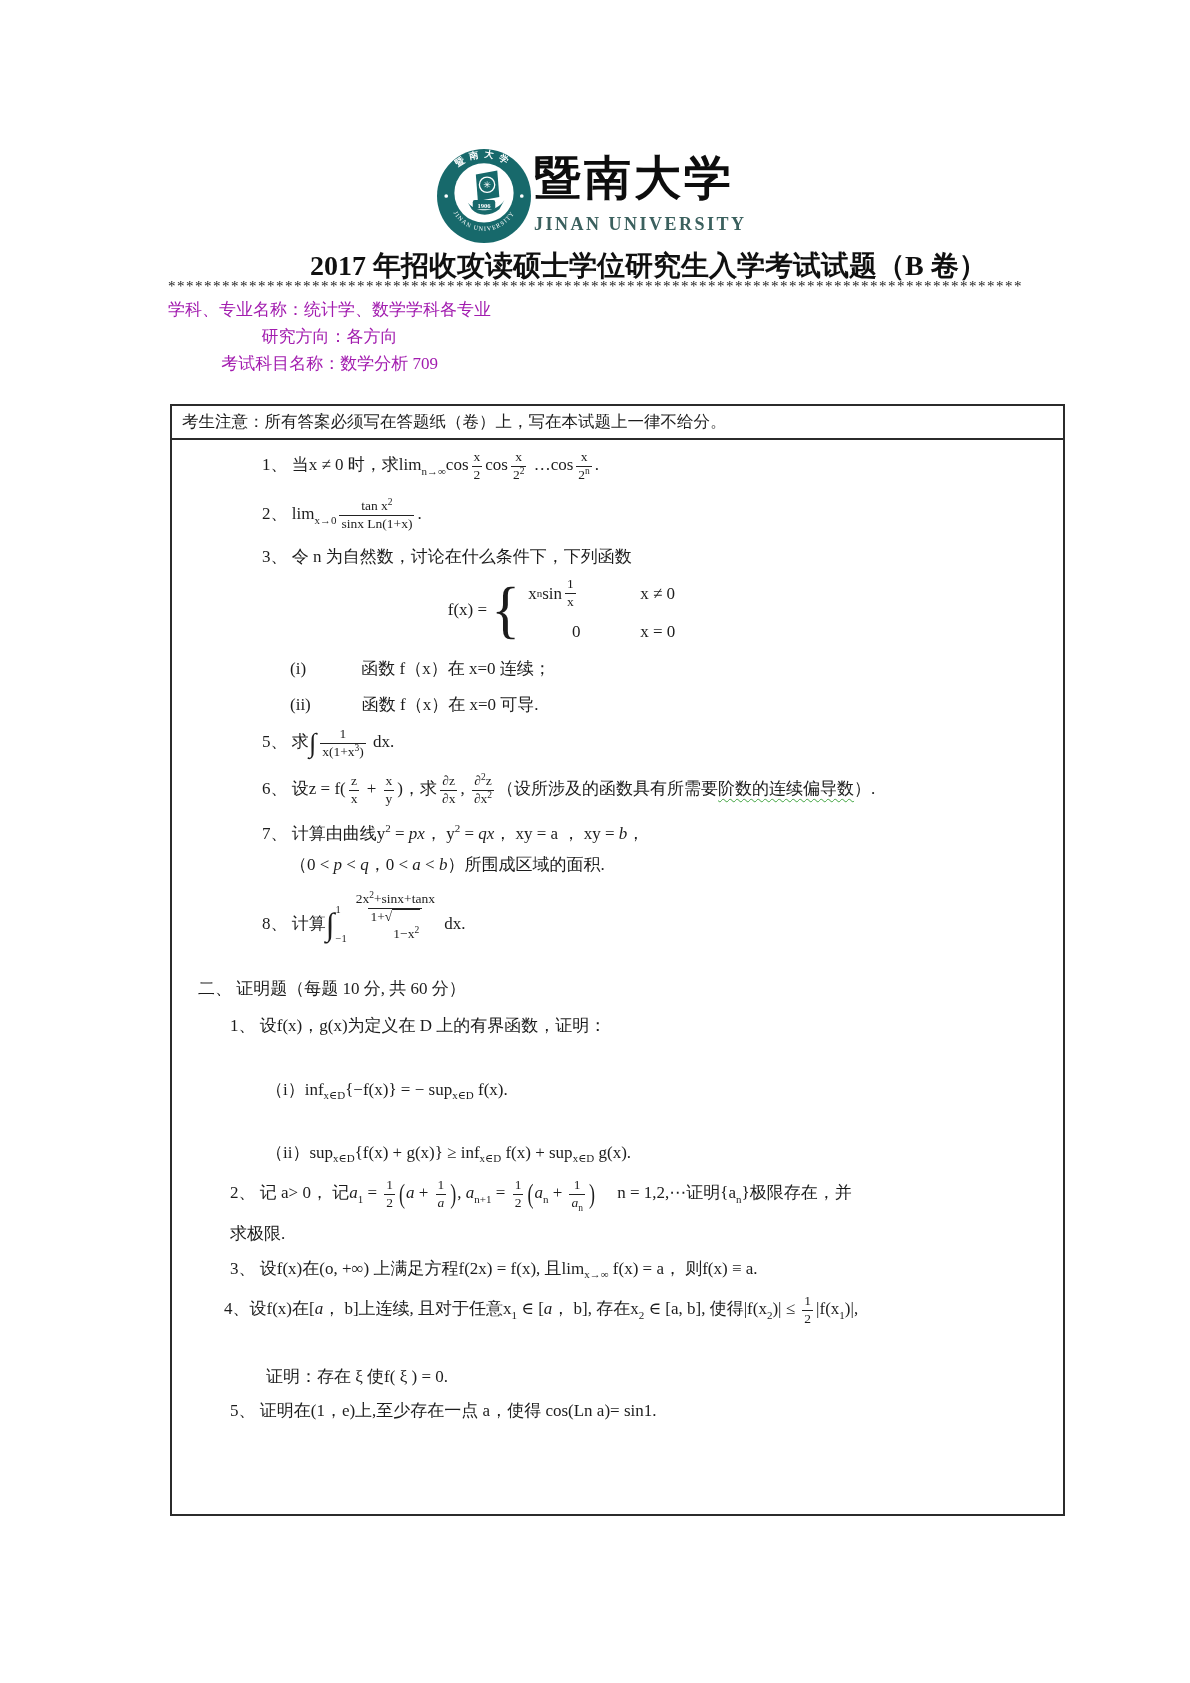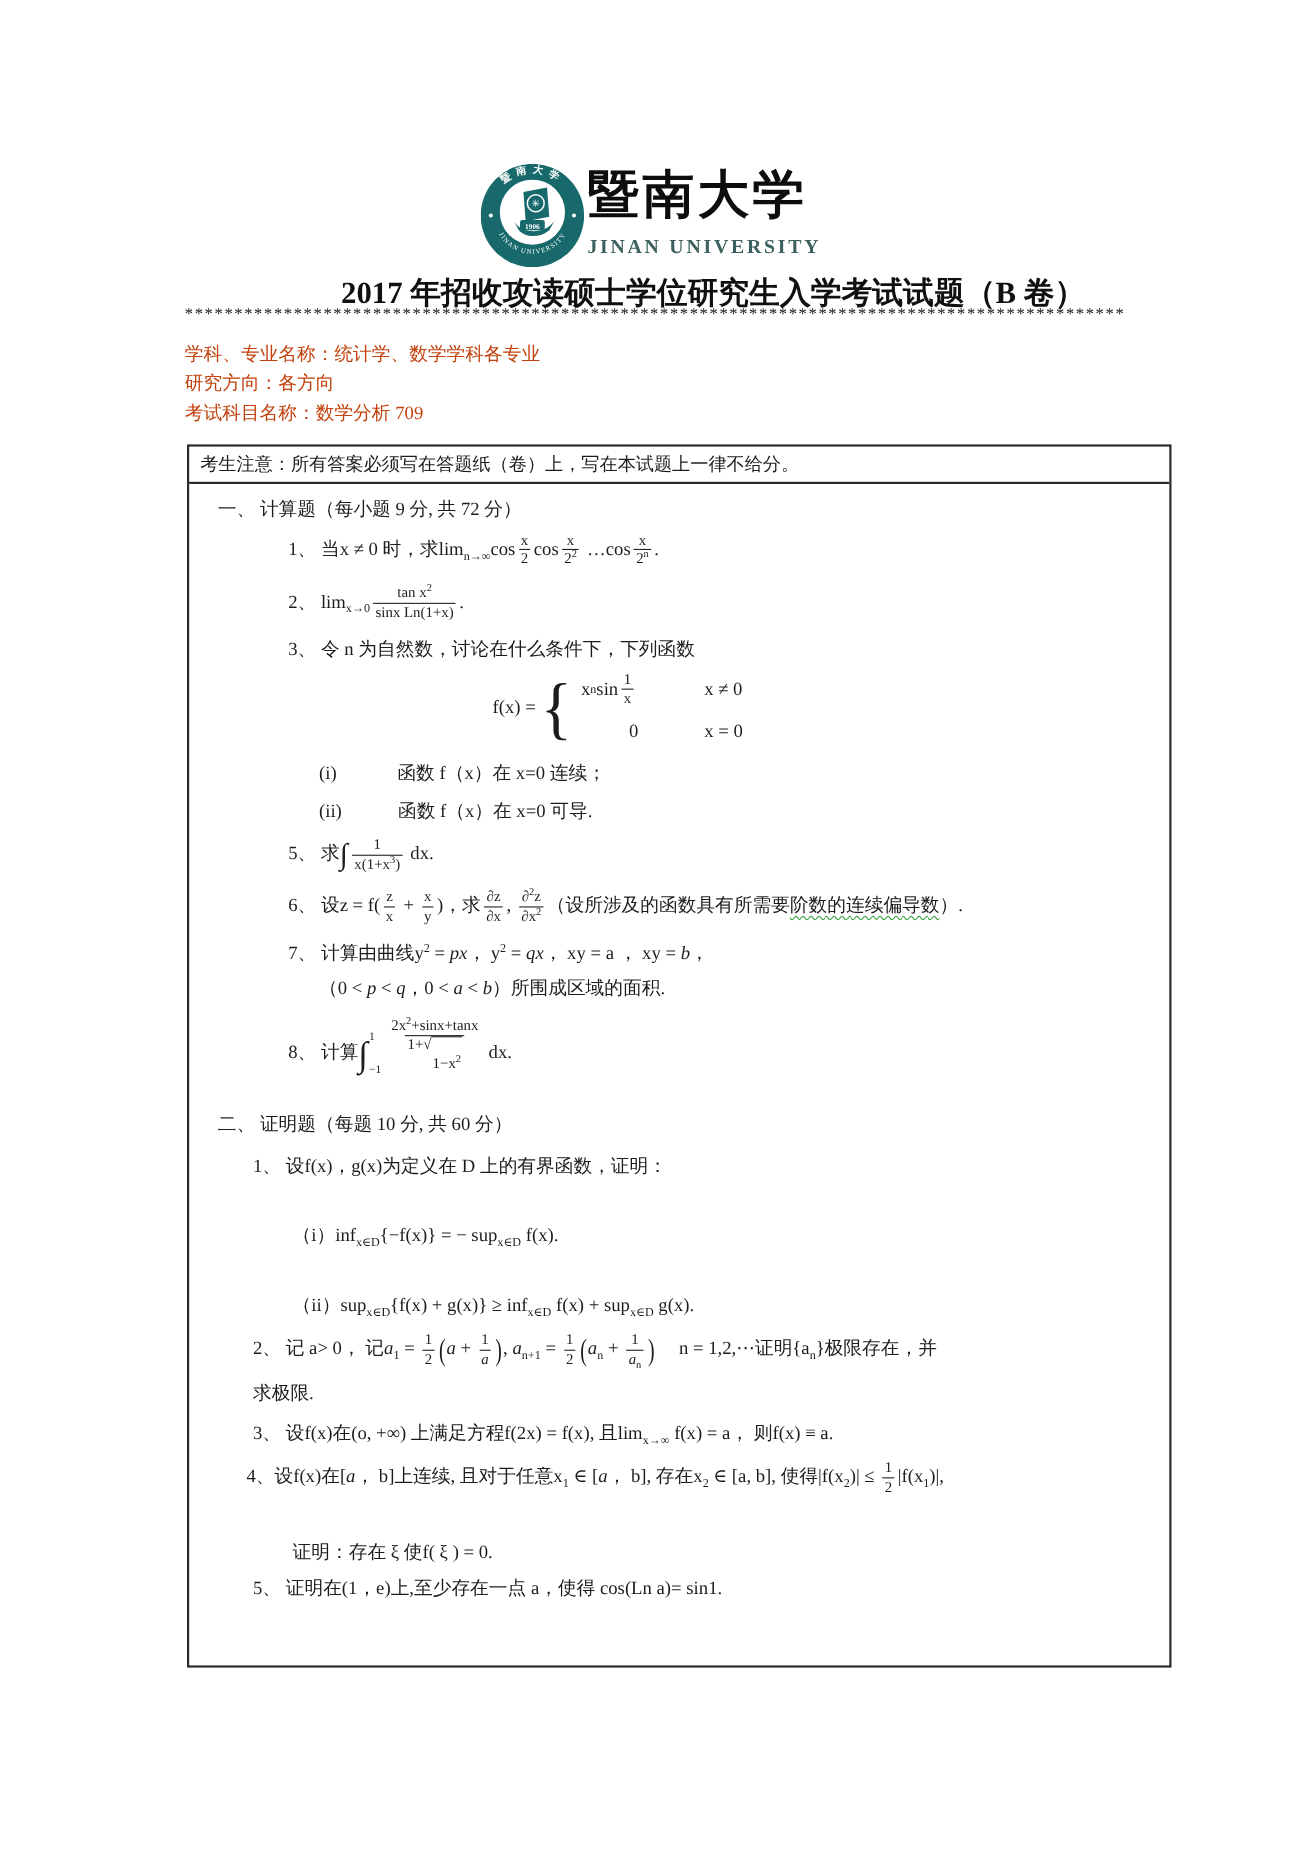--- a/index.html
+++ b/index.html
@@ -10,21 +10,21 @@
   .seal{position:absolute;left:437px;top:149px;width:94px;height:94px;}
   .brand{position:absolute;left:534px;top:146px;width:260px;}
   .brand-cn{font-size:47px;font-weight:900;letter-spacing:3px;color:#0d0d0d;line-height:1.4;
             font-family:"Liberation Serif",serif;}
   .brand-en{font-size:18px;font-weight:700;letter-spacing:2.5px;color:#3b605e;margin-top:2px;
             font-family:"Liberation Serif",serif;}
   .title{position:absolute;left:310px;top:247px;font-size:28px;font-weight:700;color:#101010;
          white-space:nowrap;}
   .stars{position:absolute;left:168px;top:278px;width:868px;overflow:hidden;white-space:nowrap;
          font-size:15px;letter-spacing:1.5px;color:#1a1a1a;}
-  .meta{position:absolute;left:168px;top:308px;font-size:17px;line-height:27px;color:#c2410c;}
+  .meta{position:absolute;left:168px;top:296px;font-size:17px;line-height:27px;color:#a21caf;text-align:center;}
 
   
   .exam-box{position:absolute;left:170px;top:404px;width:891px;border:2px solid #2b2b2b;}
   .notice{height:32px;border-bottom:2px solid #2b2b2b;display:flex;align-items:center;
           padding-left:10px;font-size:16.5px;}
   .questions{height:1074px;padding:9px 18px 0 26px;box-sizing:border-box;overflow:hidden;}
 
   
   .line{font-size:17px;line-height:1.62;margin-bottom:10px;}
   .heading{margin-left:0;}
@@ -114,21 +114,20 @@
     <div>学科、专业名称：统计学、数学学科各专业</div>
     <div>研究方向：各方向</div>
     <div>考试科目名称：数学分析 709</div>
   </div>
 
   <div class="exam-box">
     <div class="notice">
       <span>考生注意：所有答案必须写在答题纸（卷）上，写在本试题上一律不给分。</span>
     </div>
     <div class="questions">
-        <div class="line heading mb6"><span class="tx">一、 计算题（每小题 9 分, 共 72 分）</span></div>
         <div class="line q ind2 mb14"><span class="tx">1、 当x ≠ 0 时，求lim</span><sub class="sb">n→∞</sub><span class="tx">cos</span><span class="frac">
             <span class="num"><span class="tx">x</span></span>
             <span class="den"><span class="tx">2</span></span>
           </span><span class="tx">cos</span><span class="frac">
             <span class="num"><span class="tx">x</span></span>
             <span class="den"><span class="tx">2</span><sup class="sp">2</sup></span>
           </span><span class="tx"> …cos</span><span class="frac">
             <span class="num"><span class="tx">x</span></span>
             <span class="den"><span class="tx">2</span><sup class="sp">n</sup></span>
           </span><span class="tx">.</span></div>

